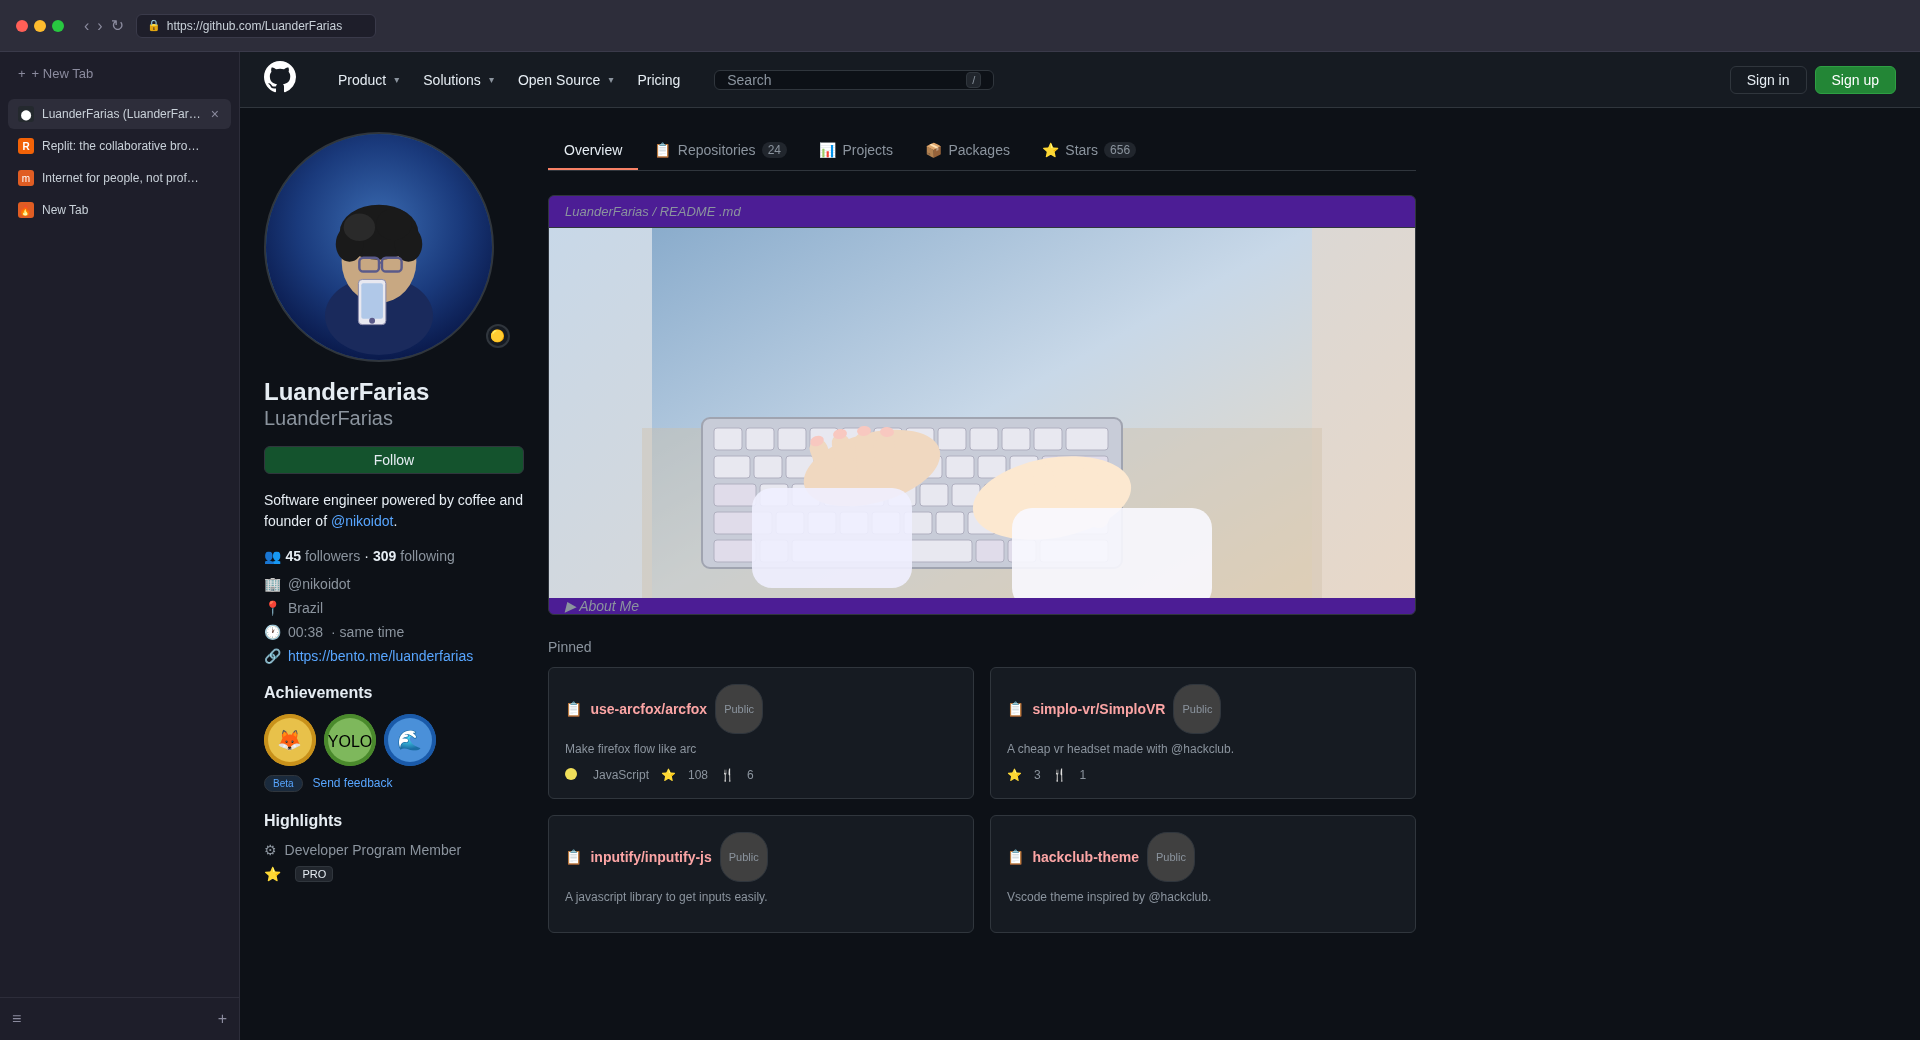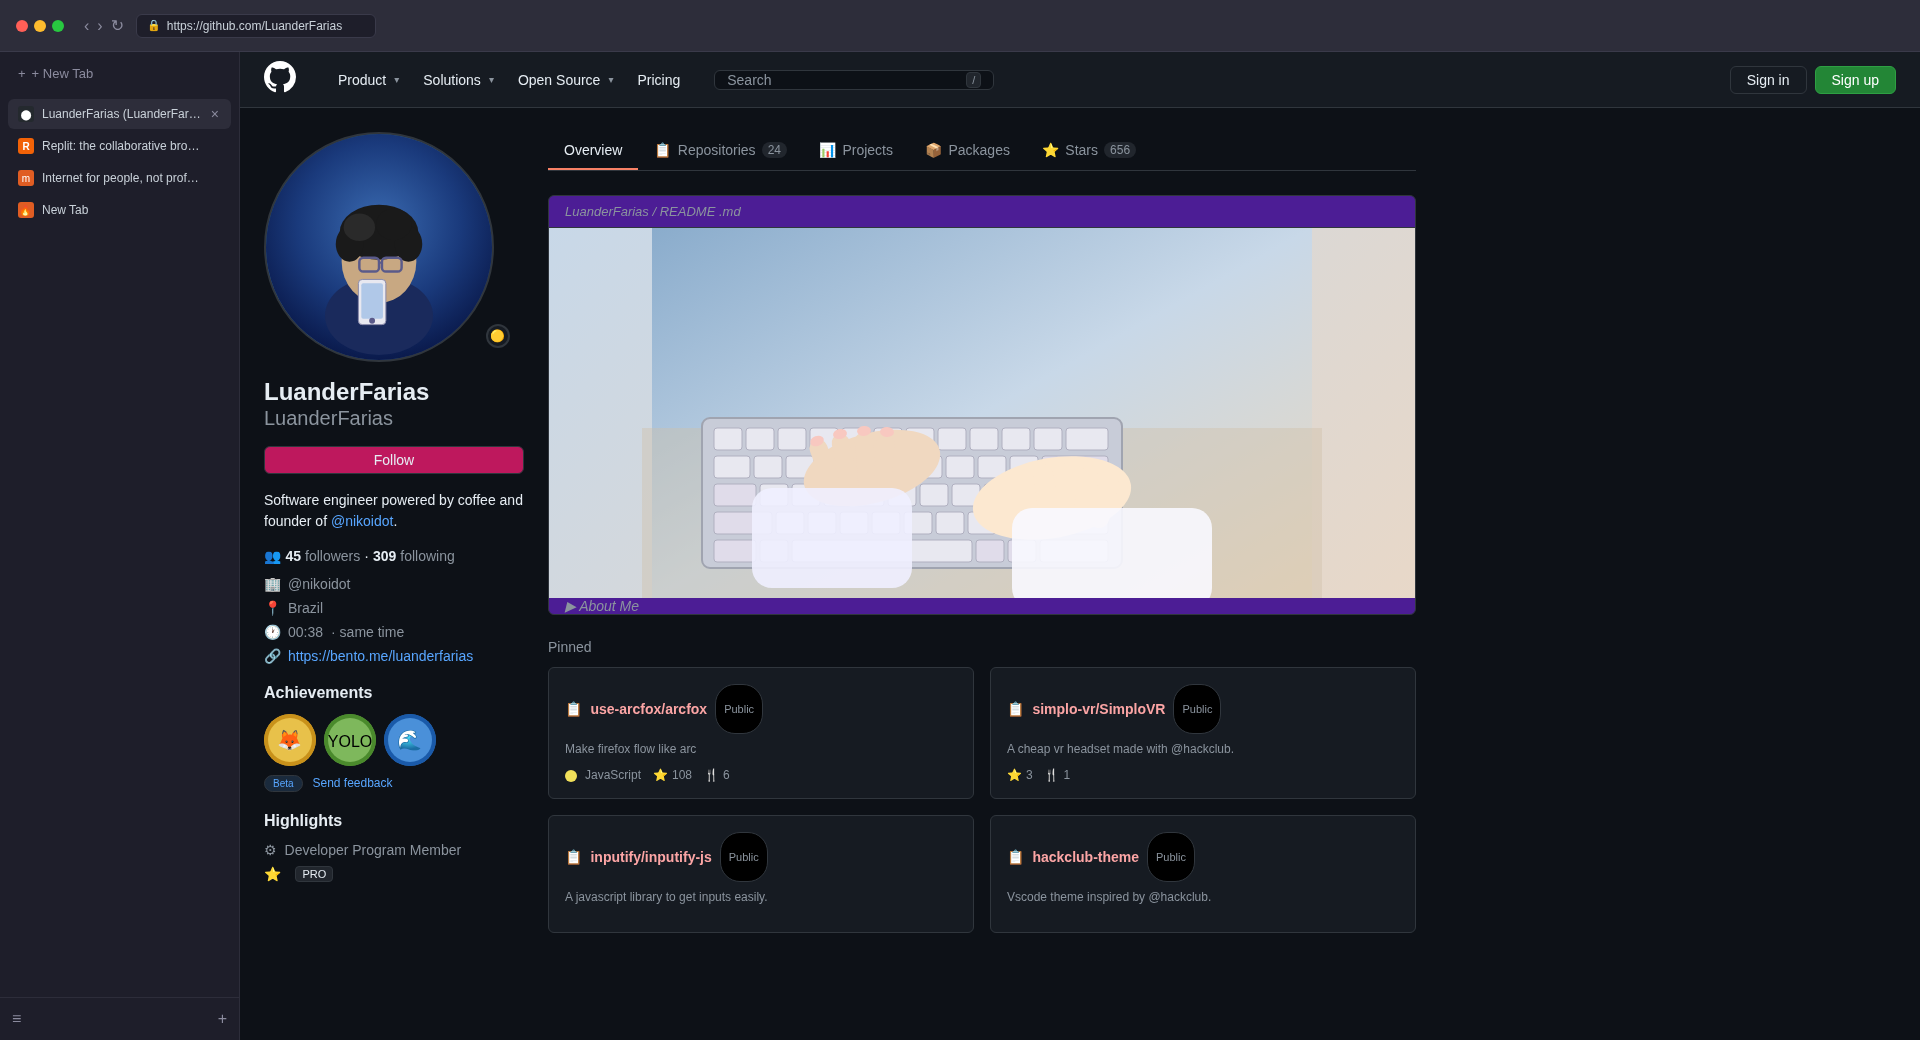--- a/index.html
+++ b/index.html
@@ -55,21 +55,21 @@
     .profile-main { flex: 1; }
 
     
     .avatar-container { position: relative; margin-bottom: 16px; }
     .avatar-img { width: 230px; height: 230px; border-radius: 50%; background: linear-gradient(135deg, #1a3a5c 0%, #2a5a8c 40%, #1a2a5c 100%); border: 2px solid #30363d; display: flex; align-items: center; justify-content: center; overflow: hidden; }
     .status-dot { position: absolute; bottom: 14px; right: 14px; width: 24px; height: 24px; background: #161b22; border-radius: 50%; border: 2px solid #30363d; display: flex; align-items: center; justify-content: center; font-size: 12px; }
 
     
     .profile-name { font-size: 24px; font-weight: 600; color: #e6edf3; line-height: 1.2; }
     .profile-username { font-size: 20px; color: #8b949e; margin-bottom: 16px; }
-    .follow-btn { width: 100%; padding: 5px 16px; background: #be185d; border: 1px solid #30363d; border-radius: 6px; color: #e6edf3; font-size: 14px; cursor: pointer; margin-bottom: 16px; font-weight: 500; }
+    .follow-btn { width: 100%; padding: 5px 16px; background: #14532d; border: 1px solid #30363d; border-radius: 6px; color: #e6edf3; font-size: 14px; cursor: pointer; margin-bottom: 16px; font-weight: 500; }
     .profile-bio { color: #e6edf3; font-size: 14px; margin-bottom: 16px; line-height: 1.5; }
     .profile-bio a { color: #58a6ff; text-decoration: none; }
     .followers-row { display: flex; gap: 4px; align-items: center; font-size: 14px; color: #e6edf3; margin-bottom: 12px; }
     .followers-row .count { font-weight: 600; }
     .followers-row .label { color: #8b949e; }
     .profile-details { display: flex; flex-direction: column; gap: 8px; margin-bottom: 20px; }
     .profile-detail { display: flex; align-items: center; gap: 8px; font-size: 14px; color: #8b949e; }
     .profile-detail a { color: #58a6ff; text-decoration: none; }
     .detail-icon { width: 16px; text-align: center; font-size: 14px; }
 
@@ -101,26 +101,26 @@
     .readme-image { width: 100%; height: 370px; background: linear-gradient(135deg, #c8d8e8 0%, #e8d8c8 100%); position: relative; overflow: hidden; }
     .about-me-section { padding: 0 16px; display: flex; align-items: center; gap: 6px; font-size: 14px; color: #8b949e; cursor: pointer; }
 
     
     .pinned-header { font-size: 14px; color: #8b949e; margin-bottom: 12px; }
     .pinned-grid { display: grid; grid-template-columns: 1fr 1fr; gap: 16px; }
     .pin-card { background: #161b22; border: 1px solid #30363d; border-radius: 6px; padding: 16px; }
     .pin-card-header { display: flex; align-items: center; gap: 8px; margin-bottom: 8px; }
     .pin-icon { color: #8b949e; font-size: 14px; }
     .pin-name { color: #fca5a5; font-size: 14px; font-weight: 600; text-decoration: none; cursor: pointer; }
-    .pin-visibility { background: #000000; border: 1px solid #30363d; border-radius: 20px; padding: 18px 8px; font-size: 11px; color: #8b949e; }
+    .pin-visibility { background: #404040; border: 1px solid #30363d; border-radius: 20px; padding: 18px 8px; font-size: 11px; color: #8b949e; }
     .pin-desc { color: #8b949e; font-size: 12px; margin-bottom: 12px; }
     .pin-meta { display: flex; align-items: center; gap: 12px; font-size: 12px; color: #8b949e; }
     .lang-dot { width: 12px; height: 12px; border-radius: 50%; display: inline-block; margin-right: 4px; }
     .lang-js { background: #f1e05a; }
-    .pin-meta-item { display: flex; align-items: flex-end; gap: 4px; }
+    .pin-meta-item { display: flex; align-items: flex-start; gap: 12px; }
   </style>
 </head>
 <body>
 
 <div class="browser-chrome">
   <div class="traffic-lights">
     <div class="traffic-light tl-red"></div>
     <div class="traffic-light tl-yellow"></div>
     <div class="traffic-light tl-green"></div>
   </div>

